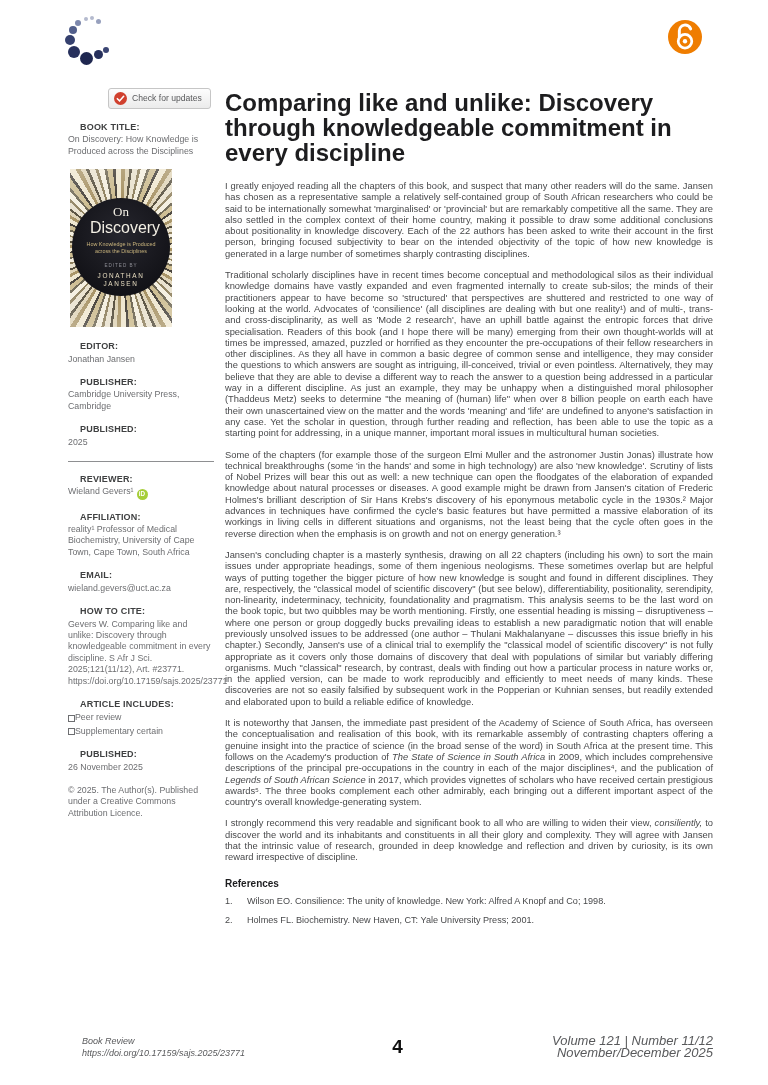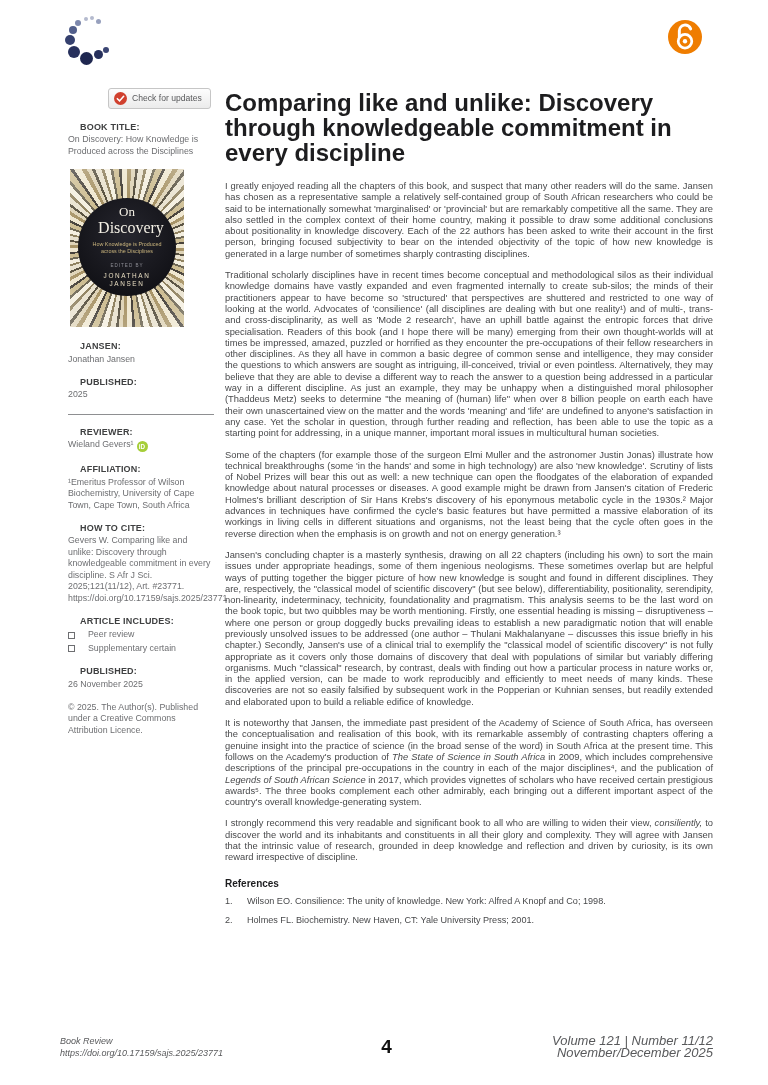--- a/index.html
+++ b/index.html
@@ -20,51 +20,51 @@
   
   .chk-btn { display:inline-flex; align-items:center; gap:5px; border:1px solid #c6c6c6; border-radius:3px;
              background:linear-gradient(#fdfdfd,#ebebeb); padding:3px 8px 3px 5px; color:#58595b;
              font-size:8.6px; cursor:pointer; margin-bottom:13px;margin-left:40px; }
   .sb-block { margin-bottom:12px; }
   .sb-label { font-weight:bold; color:#3f4041; font-size:9px; letter-spacing:.2px; margin-bottom:1px;padding-left:12px; }
   .sb-rule { border:none; border-top:1px solid #8e8f91; margin:13px 0 12px 0; width:100%; }
   .orcid-ic { display:inline-flex; align-items:center; justify-content:center; width:11px; height:11px;
               border-radius:50%; background:#a6ce39; color:#fff; font-size:6.3px; font-weight:bold;
               vertical-align:-2px; margin-left:3px; cursor:pointer; }
-  .inc-row { display:flex; align-items:center; gap:13px; margin-top:2px; }
+  .inc-row { display:flex; align-items:center; gap:0; margin-top:2px; }
   .inc-box { width:7px; height:7px; border:1px solid #6d6e71; background:#fff; flex:0 0 7px; }
   .copyright { }
 
   
-  .book-cover { position:relative; width:114px; height:158px; margin:2px 0 14px 2px; overflow:hidden;
+  .book-cover { position:relative; width:102px; height:158px; margin:2px 0 14px 2px; overflow:hidden;
     background:
       radial-gradient(circle at 50% 50%, rgba(255,255,255,0) 55%, rgba(255,255,255,.25) 100%),
       repeating-conic-gradient(from 8deg at 50% 50%,
         #e9e2cf 0deg 4deg, #8f815f 4deg 6deg, #f4efe0 6deg 10deg, #6e6754 10deg 12deg,
         #cdbd92 12deg 16deg, #46413a 16deg 18deg, #efe7d0 18deg 22deg, #a89467 22deg 25deg,
         #dfd4b8 25deg 28deg, #57503f 28deg 30deg); }
   .cover-circle { position:absolute; left:50%; top:49%; transform:translate(-50%,-50%); width:98px; height:98px;
     border-radius:50%; background:radial-gradient(circle at 50% 38%, #26262e 0%, #121217 75%);
     display:flex; flex-direction:column; align-items:center; justify-content:center; text-align:center; }
   .cover-on { font-family:"Liberation Serif", serif; color:#f3efe4; font-size:13px; line-height:14px; }
-  .cover-disc { font-family:Liberation Serif, serif; color:#f3efe4; font-size:16px; line-height:17px; margin-bottom:5px;margin-left:8px; }
+  .cover-disc { font-family:Liberation Sans, sans-serif; color:#f3efe4; font-size:16px; line-height:17px; margin-bottom:5px;margin-left:8px; }
   .cover-sub { color:#c8b37c; font-size:5.4px; line-height:7px; width:70px; margin-bottom:5px; }
   .cover-edited { color:#8d8d95; font-size:4.6px; letter-spacing:1px; margin-bottom:1px; }
   .cover-editor { color:#e7dcc0; font-size:6.4px; letter-spacing:1.6px; line-height:8px; width:60px; }
 
   
   .art-title { font-size:24px; line-height:25px; font-weight:bold; color:#1d1d1f; margin:2px 0 16px 0; }
   .body-para { font-size:9.35px; line-height:11.3px; color:#48494b; text-align:justify; margin-bottom:10px; }
   .refs-h { font-size:10px; font-weight:bold; color:#1d1d1f; margin:14px 0 7px 0; }
   .ref-item { display:flex; font-size:9.1px; line-height:11.2px; color:#48494b; margin-bottom:8px; }
   .ref-num { flex:0 0 13px; }
   .ref-text { flex:1; padding-left:9px; }
 
   
-  .footer { position:absolute; left:60px; right:55px; bottom:26px; display:grid;
+  .footer { position:absolute; left:82px; right:55px; bottom:26px; display:grid;
             grid-template-columns:1fr auto 1fr; align-items:center;gap:16px; }
   .ft-left { font-style:italic; color:#58595b; font-size:9px; line-height:12px; }
   .ft-page { font-size:19px; font-weight:bold; color:#111; text-align:center; }
   .ft-right { font-style:italic; color:#58595b; font-size:13px; line-height:12px; text-align:right; }
 </style>
 </head>
 <body>
 
 <div class="page">
 
@@ -111,43 +111,51 @@
         <div class="cover-circle">
           <div class="cover-on">On</div>
           <div class="cover-disc">Discovery</div>
           <div class="cover-sub">How Knowledge is Produced across the Disciplines</div>
           <div class="cover-edited">EDITED BY</div>
           <div class="cover-editor">JONATHAN JANSEN</div>
         </div>
       </div>
 
       <div class="sb-block">
-        <div class="sb-label">JANSEN:</div>
+        <div class="sb-label">EDITOR:</div>
         <div>Jonathan Jansen</div>
       </div>
 
 
+      <div class="sb-block">
+        <div class="sb-label">PUBLISHER:</div>
+        <div>Cambridge University Press, Cambridge</div>
+      </div>
 
       <div class="sb-block">
         <div class="sb-label">PUBLISHED:</div>
         <div>2025</div>
       </div>
 
       <hr class="sb-rule">
 
       <div class="sb-block">
         <div class="sb-label">REVIEWER:</div>
         <div><span>Wieland Gevers¹</span><span class="orcid-ic">iD</span></div>
       </div>
 
       <div class="sb-block">
         <div class="sb-label">AFFILIATION:</div>
-        <div>¹Emeritus Professor of Wilson Biochemistry, University of Cape Town, Cape Town, South Africa</div>
-      </div>
-
+        <div>reality¹ Professor of Medical Biochemistry, University of Cape Town, Cape Town, South Africa</div>
+      </div>
+
+      <div class="sb-block">
+        <div class="sb-label">EMAIL:</div>
+        <div>wieland.gevers@uct.ac.za</div>
+      </div>
 
       <div class="sb-block">
         <div class="sb-label">HOW TO CITE:</div>
         <div>Gevers W. Comparing like and unlike: Discovery through knowledgeable commitment in every discipline. S Afr J Sci. 2025;121(11/12), Art. #23771. https://doi.org/10.17159/sajs.2025/23771</div>
       </div>
 
       <div class="sb-block">
         <div class="sb-label">ARTICLE INCLUDES:</div>
         <div>
             <div class="inc-row">

